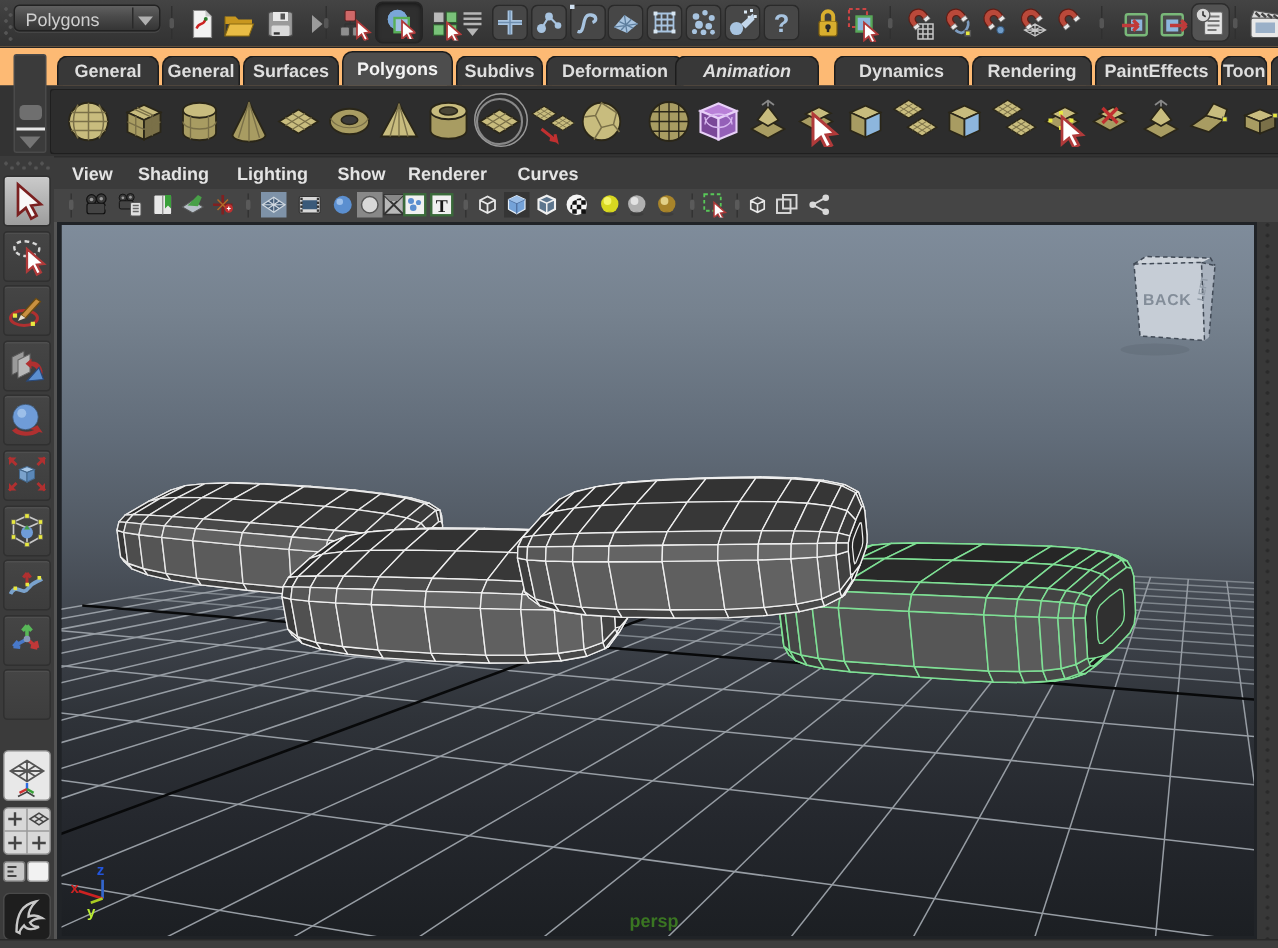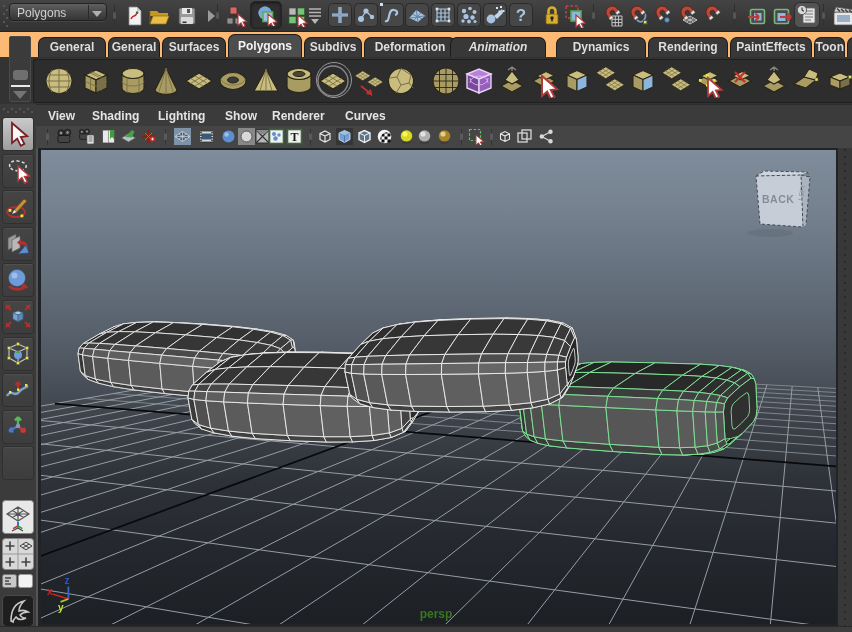--- a/index.html
+++ b/index.html
@@ -304,21 +304,21 @@
       <div class="tab" style="left:38px;width:68px;">General</div>
       <div class="tab" style="left:108px;width:52px;">General</div>
       <div class="tab" style="left:162px;width:64px;">Surfaces</div>
       <div class="tab active" style="left:228px;width:74px;">Polygons</div>
       <div class="tab" style="left:304px;width:58px;">Subdivs</div>
       <div class="tab" style="left:364px;width:92px;">Deformation</div>
       <div class="tab" style="left:450px;width:96px;font-style:italic;">Animation</div>
       <div class="tab" style="left:556px;width:90px;">Dynamics</div>
       <div class="tab" style="left:648px;width:80px;">Rendering</div>
       <div class="tab" style="left:730px;width:82px;">PaintEffects</div>
-      <div class="tab" style="left:814px;width:31px;text-align:right;">Toon</div>
+      <div class="tab" style="left:814px;width:31px;">Toon</div>
       <div class="tab" style="left:847px;width:60px;">Muscle</div>
     </div>
   <div class="abs" id="shelfwrap">
     <div class="abs" id="shelf">
         <div class="shico" style="left:8px;"><svg width="34" height="34" viewBox="0 0 34 34">
             <ellipse cx="17" cy="17" rx="13" ry="12.5" fill="#c8bc7e" stroke="#2a2618" stroke-width="1.2"></ellipse>
             <path d="M4,17 h26 M5.5,11 h23 M5.5,23 h23 M17,4.5 v25 M10,5.8 c-4,7 -4,15.4 0,22.4 M24,5.8 c4,7 4,15.4 0,22.4" stroke="#7a7048" stroke-width="1" fill="none"></path>
           </svg></div>
         <div class="shico" style="left:45px;"><svg width="34" height="34" viewBox="0 0 34 34">
             <path d="M6,11 L17,6 L28,11 L17,16 Z" fill="#c8bc7e" stroke="#2a2618" stroke-width="1.2"></path>

